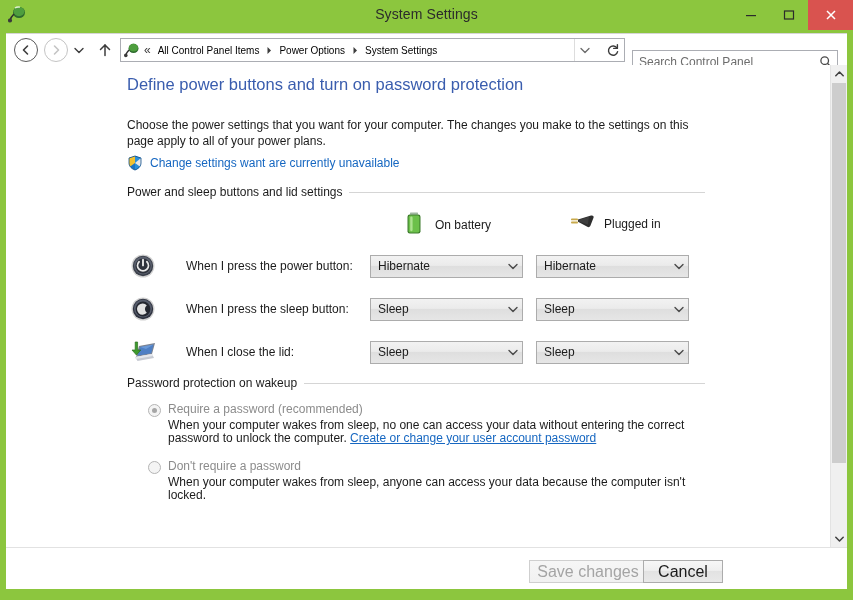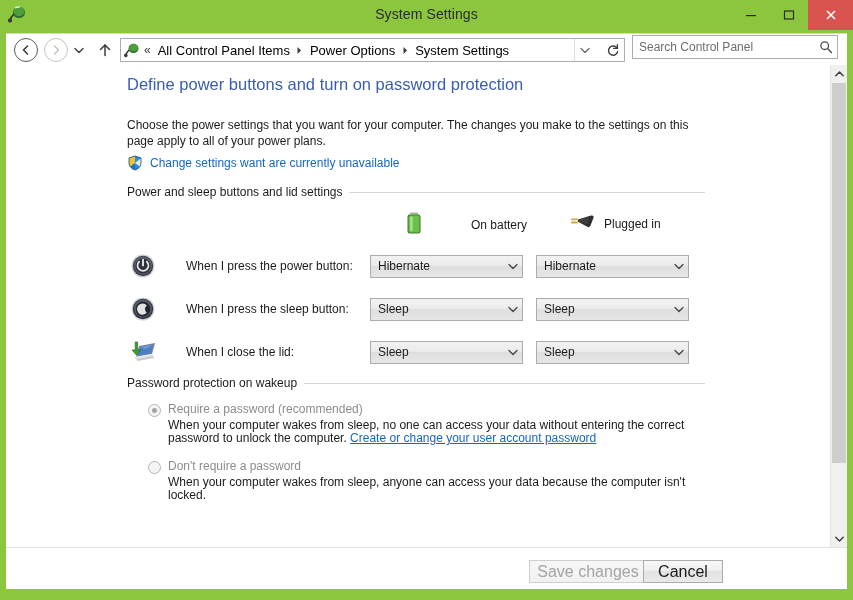--- a/index.html
+++ b/index.html
@@ -101,21 +101,21 @@
     display: flex;
     align-items: center;
   }
   .crumb-icon { margin-left: 3px; width: 17px; height: 17px; flex: none; }
   .crumb-chevrons {
     margin: 0 4px 0 3px;
     color: #3B3B3B;
     font-size: 12px;
   }
   .crumb {
-    font-size: 13px;
+    font-size: 10px;
     color: #000;
     padding: 1px 3px;
     white-space: nowrap;
     cursor: default;
   }
   .crumb-sep {
     width: 14px;
     display: flex; align-items: center; justify-content: center;
     flex: none;
   }
@@ -131,21 +131,21 @@
     left: 595px; top: 4px;
     width: 24px; height: 24px;
     border: 1px solid #ABADB3;
     border-left: none;
     background: #fff;
     display: flex; align-items: center; justify-content: center;
   }
 
   .searchbox {
     position: absolute;
-    left: 626px; top: 1px;
+    left: 626px; top: 16px;
     width: 206px; height: 24px;
     border: 1px solid #ABADB3;
     background: #fff;
     display: flex;
     align-items: center;
   }
   .searchbox input {
     border: none;
     outline: none;
     flex: 1;
@@ -224,21 +224,21 @@
     left: 121px; top: 145px;
     width: 578px; height: 26px;
   }
   .col-head {
     position: absolute;
     display: flex;
     align-items: center;
     top: 0;
   }
   .col-head .ch-label { margin-left: 9px; font-size: 12px; color: #1B1B1B; }
-  #col-battery { left: 275px; gap: 36px; }
+  #col-battery { left: 275px; }
   #col-plugged { left: 440px; }
 
   
   .setting-row {
     position: absolute;
     left: 121px;
     width: 578px;
     height: 30px;
     display: flex;
     align-items: center;

